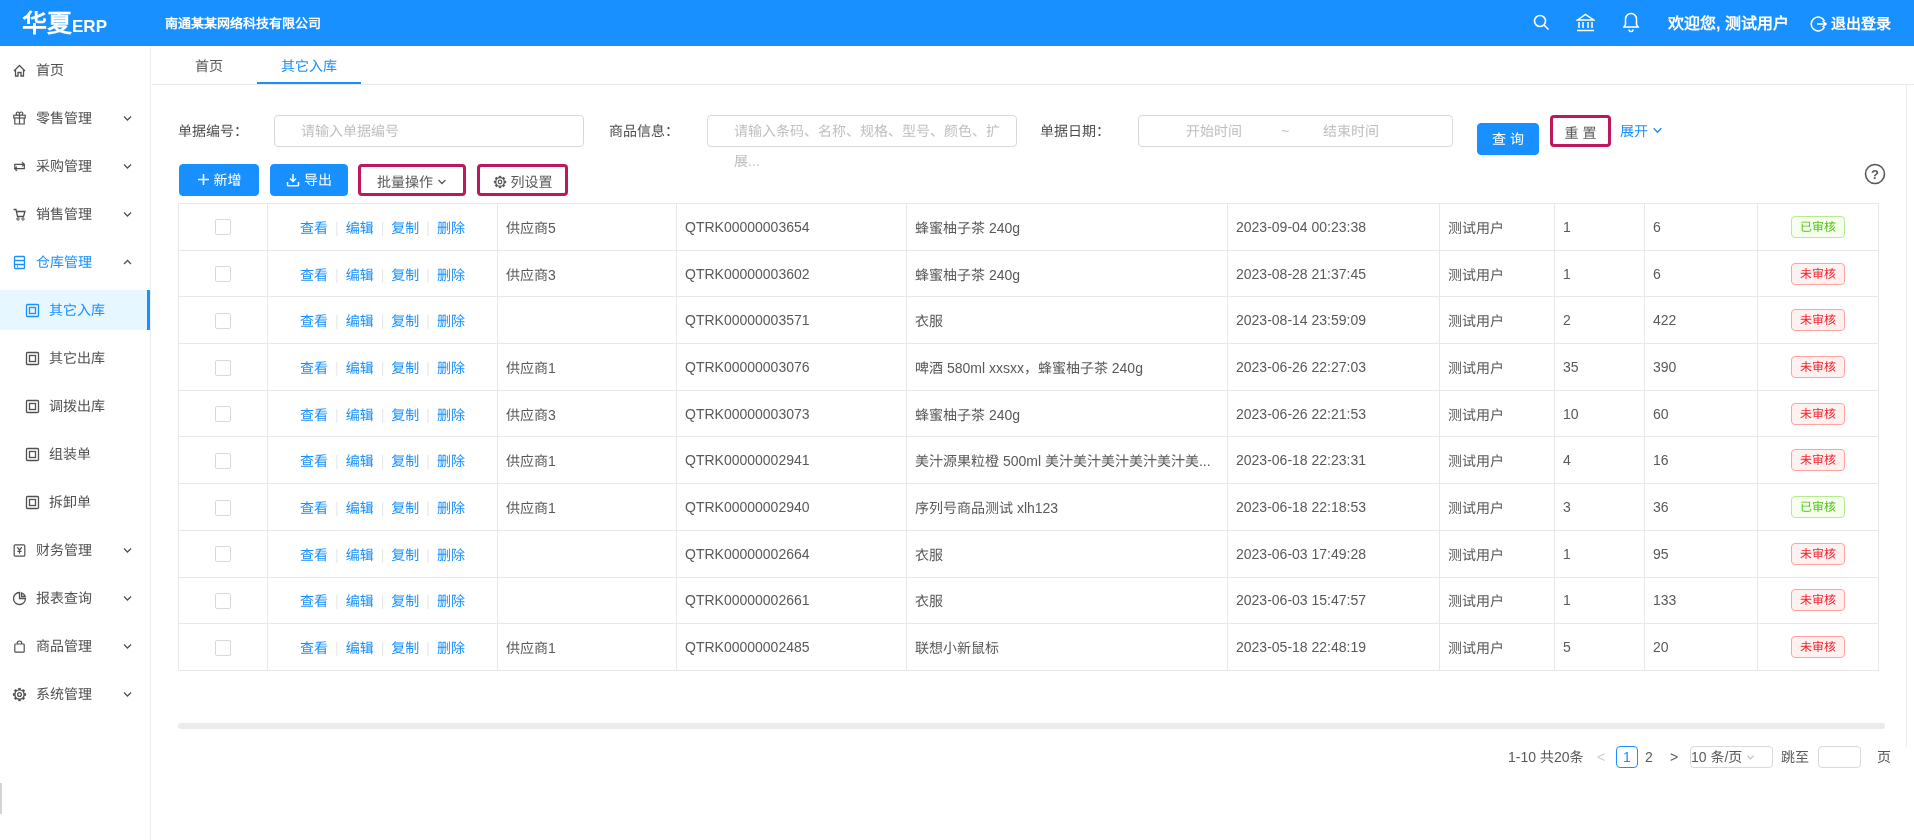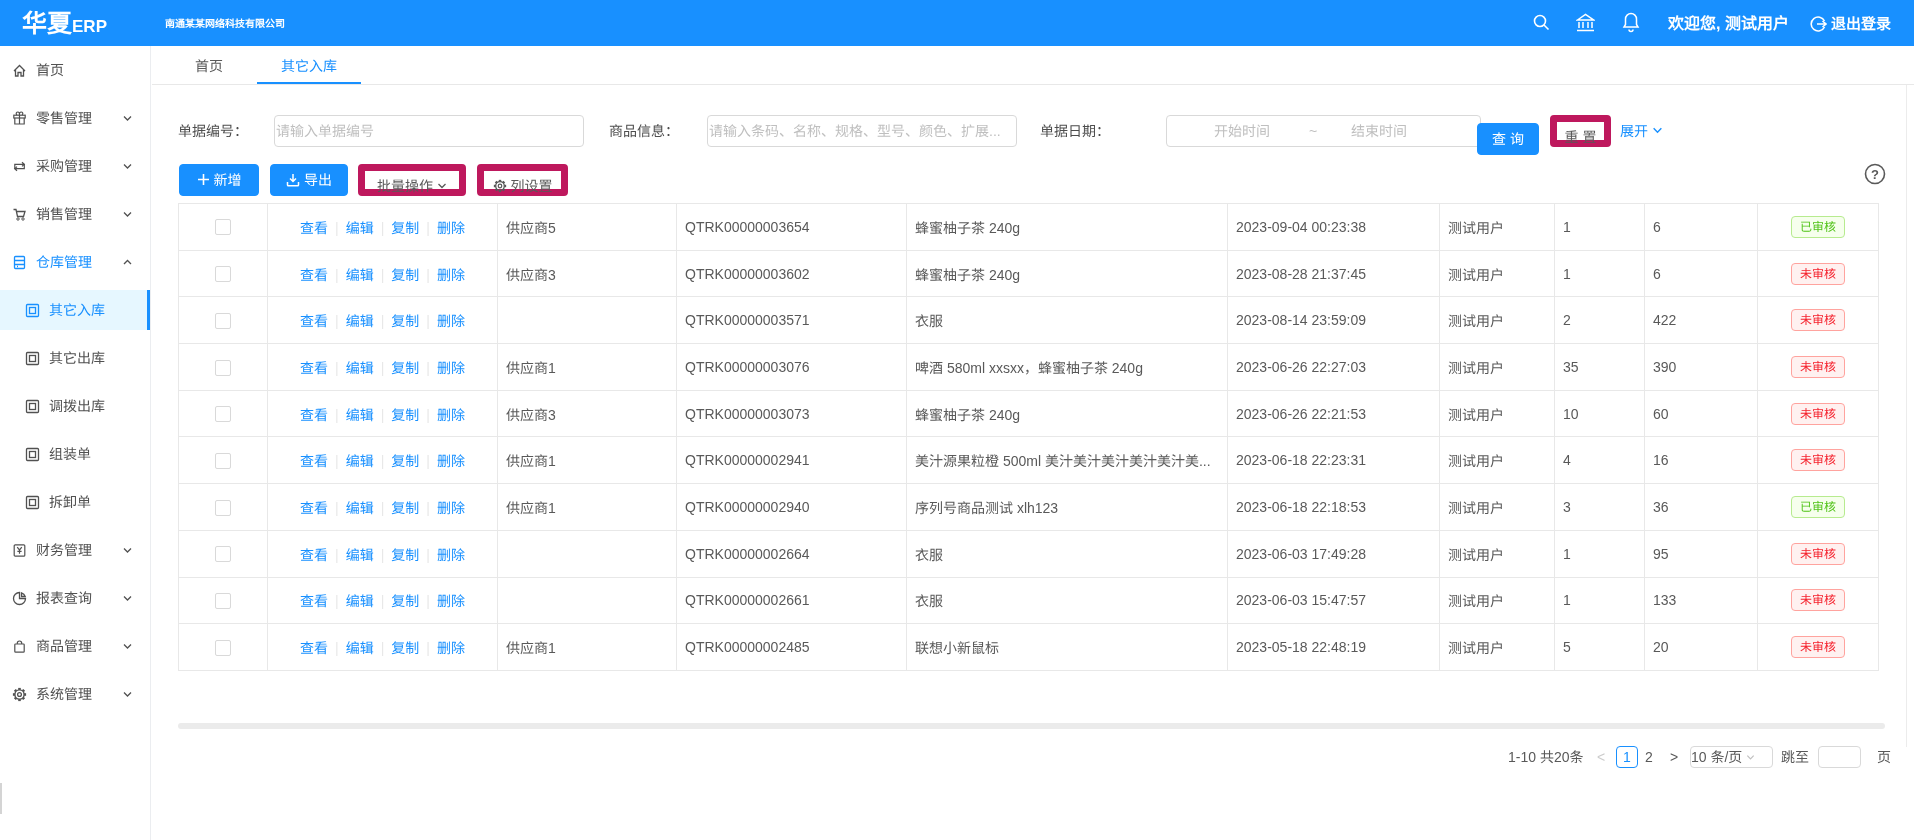--- a/index.html
+++ b/index.html
@@ -1,20 +1,20 @@
 <!DOCTYPE html>
 <html lang="zh-CN"><head>
 <meta charset="utf-8">
 <title>其它入库</title>
 <style>
 * { margin:0; padding:0; box-sizing:border-box; }
 html,body { width:1914px; height:840px; overflow:hidden; font-family:"Liberation Sans", sans-serif; font-size:14px; color:#595959; background:#fff; }
 .navbar { position:absolute; left:0; top:0; width:1914px; height:46px; background:#1890ff; color:#fff; }
 .logo { position:absolute; left:22px; top:0; height:46px; line-height:46px; font-size:22px; font-weight:bold; color:#fff; }
-.company { position:absolute; left:165px; top:0; height:46px; line-height:47px; font-size:10px; font-weight:bold; color:#fff; }
+.company { position:absolute; left:165px; top:0; height:46px; line-height:47px; font-size:13px; font-weight:bold; color:#fff; }
 .nav-ico { position:absolute; top:0; height:46px; display:flex; align-items:center; }
 .nav-txt { position:absolute; top:0; height:46px; line-height:47px; font-size:16px; font-weight:bold; color:#fff; }
 
 .sidebar { position:absolute; left:0; top:46px; width:151px; height:794px; background:#fff; border-right:1px solid #ebedf0; }
 .sbar { position:absolute; left:0; top:783px; width:2px; height:31px; background:#d4d4d4; z-index:5; }
 .mi { position:relative; height:48px; }
 .mi .ico { position:absolute; left:12px; top:17px; width:15px; height:15px; }
 .mi .txt { position:absolute; left:36px; top:0; line-height:48px; font-size:14px; color:#515151; }
 .mi .arr { position:absolute; right:18px; top:16.5px; width:9px; height:15px; }
 .mi.sub .ico { left:25px; }
@@ -24,24 +24,24 @@
 .mi.sel .ico { top:13px; }
 .mi.sel .txt { line-height:40px; color:#1890ff; }
 
 .main { position:absolute; left:152px; top:46px; width:1762px; height:794px; background:#fff; }
 .tabbar { position:absolute; left:0; top:0; width:1762px; height:39px; background:#fff; border-bottom:1px solid #e8e8e8; }
 .tab { position:absolute; top:0; height:38px; line-height:40px; text-align:center; font-size:14px; color:#595959; }
 .tab.act { color:#1890ff; border-bottom:2px solid #1890ff; }
 .card { position:absolute; left:0; top:39px; width:1754px; height:650px; background:#fff; }
 
 .flabel { position:absolute; height:32px; line-height:32px; color:#4d4d4d; top:30px; }
-.finput { position:absolute; top:30px; height:32px; border:1px solid #d9d9d9; border-radius:4px; background:#fff; line-height:30px; color:#bfbfbf; padding-left:1px; }
+.finput { position:absolute; top:30px; height:32px; border:1px solid #d9d9d9; border-radius:4px; background:#fff; line-height:30px; color:#bfbfbf; padding-left:26px; }
 .btn { position:absolute; height:32px; border-radius:4px; line-height:30px; text-align:center; font-size:14px; }
 .btn.prim { background:#1890ff; color:#fff; border:1px solid #1890ff; line-height:31px; }
-.btn.dflt { background:#fff; color:#595959; border:7px solid #be185d; }
+.btn.dflt { background:#fff; color:#595959; border:3px solid #be185d; }
 
 .tbl { position:absolute; left:26px; top:118px; width:1700px; border-collapse:collapse; table-layout:fixed; }
 .tbl th { background:#f8f8f9; font-weight:500; color:#333; }
 .tbl th, .tbl td { border:1px solid #e8e8e8; font-size:14px; text-align:left; padding:0 0 0 8px; height:46.7px; overflow:hidden; white-space:nowrap; }
 .tbl th.c, .tbl td.c { text-align:center; padding:0; }
 .tbl a { color:#1890ff; text-decoration:none; }
 .opsep { color:#e8e8e8; padding:0 7px; }
 .cbx { display:inline-block; width:16px; height:16px; border:1px solid #d9d9d9; border-radius:2px; background:#fff; vertical-align:middle; }
 .tag { display:inline-block; height:22px; line-height:20px; padding:0 8px; font-size:12px; border-radius:4px; }
 .tag.g { color:#52c41a; background:#f6ffed; border:1px solid #b7eb8f; }
@@ -212,21 +212,21 @@
   <div class="tabbar">
     <div class="tab" style="left:26px;width:62px;">首页</div>
     <div class="tab act" style="left:105px;width:104px;">其它入库</div>
   </div>
   <div class="card">
     <div class="flabel" style="left:26px;">单据编号：</div>
     <div class="finput" style="left:122px;width:310px;">请输入单据编号</div>
     <div class="flabel" style="left:457px;">商品信息：</div>
     <div class="finput" style="left:555px;width:310px;">请输入条码、名称、规格、型号、颜色、扩展...</div>
     <div class="flabel" style="left:888px;">单据日期：</div>
-    <div class="finput" style="left:986px;width:315px;margin-left:28px;">
+    <div class="finput" style="left:986px;width:315px;">
         <span style="position:absolute;left:47px;">开始时间</span>
         <span style="position:absolute;left:142px;color:#bfbfbf;">~</span>
         <span style="position:absolute;left:184px;">结束时间</span>
       </div>
     <div class="btn prim" style="left:1325px;top:30px;width:62px;margin-top:8px;">查 询</div>
     <div class="btn dflt" style="left:1398px;top:30px;width:61px;">重 置</div>
     <div style="position:absolute;left:1468px;top:30px;height:32px;line-height:32px;color:#1890ff;">展开 <svg width="11" height="11" viewBox="0 0 10 10" style="vertical-align:0px;">
           <path d="M1.5 3 L5 6.5 L8.5 3" fill="none" stroke="#1890ff" stroke-width="1.3"></path>
         </svg></div>
 

